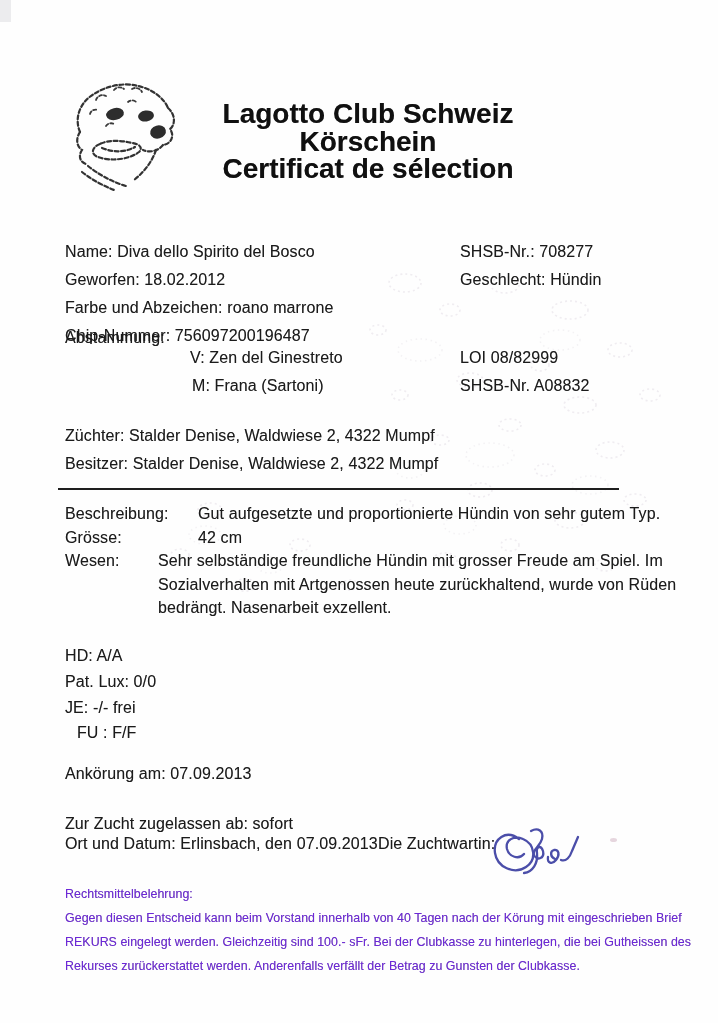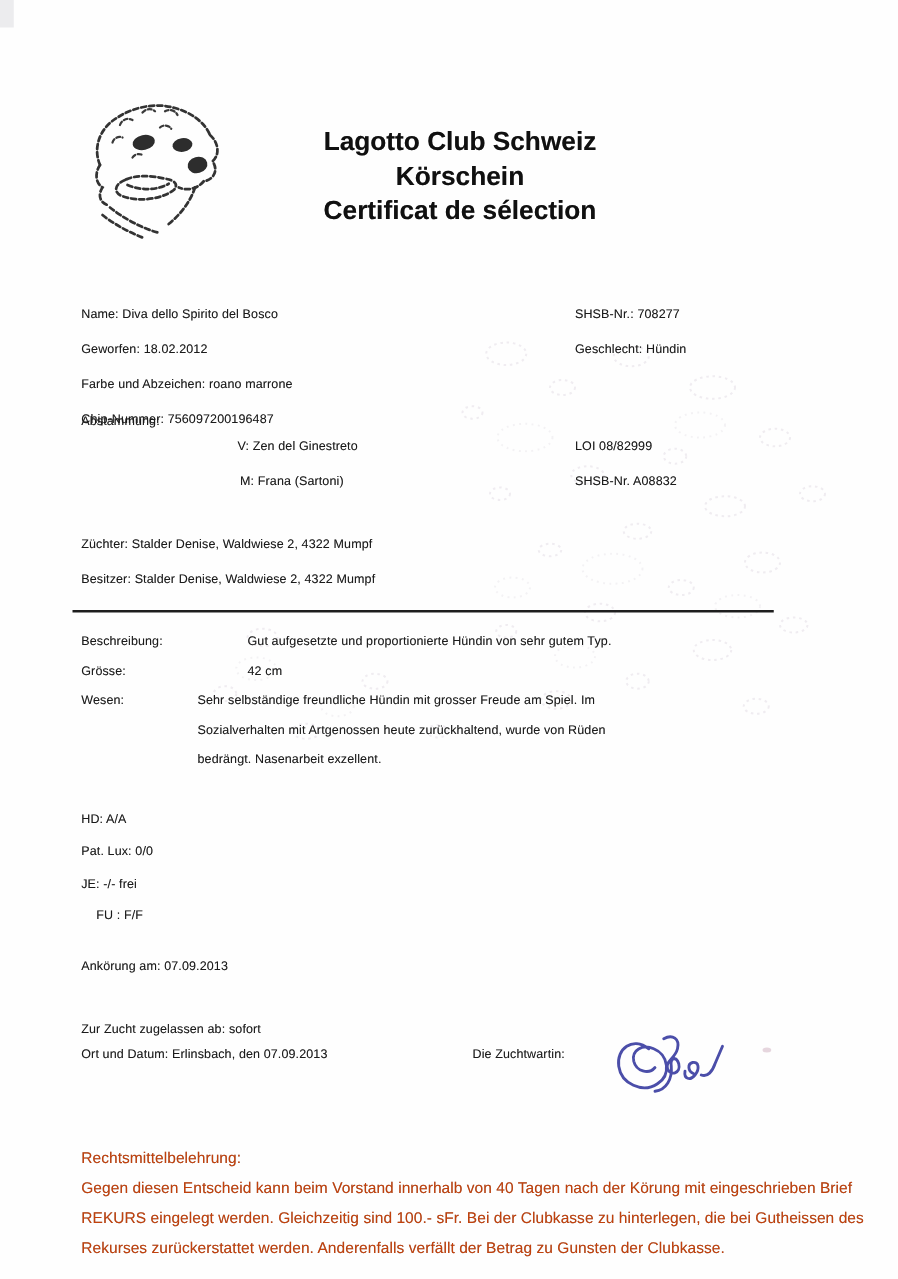--- a/index.html
+++ b/index.html
@@ -1,27 +1,27 @@
 <!DOCTYPE html>
 <html><head>
 <meta charset="utf-8">
 <style>
   html,body{margin:0;padding:0;background:#ffffff;}
   .page{
     position:relative;width:718px;height:1023px;background:#fefefe;
     font-family:"Liberation Sans", sans-serif;color:#1b1b1b;overflow:hidden;
   }
   .t{
-    position:absolute;font-size:10px;line-height:20px;white-space:nowrap;
+    position:absolute;font-size:16px;line-height:20px;white-space:nowrap;
     letter-spacing:.1px;text-shadow:0 0 .4px rgba(0,0,0,.35);
   }
-  .small{font-size:12.4px;line-height:16px;color:#c2410c;letter-spacing:.05px;margin-top:32px;}
+  .small{font-size:12.4px;line-height:16px;color:#6d28d9;letter-spacing:.05px;}
   .hdr{
     position:absolute;left:150px;top:100px;width:436px;text-align:center;
-    font-weight:bold;font-size:21px;line-height:27.5px;color:#101010;
+    font-weight:bold;font-size:28px;line-height:27.5px;color:#101010;
     text-shadow:0 0 .5px rgba(0,0,0,.5);
   }
   .hline{position:absolute;background:#1e1e1e;}
   .corner-smudge{position:absolute;left:0;top:0;width:11px;height:22px;background:#ececee;}
   .pink-speck{position:absolute;left:610px;top:838px;width:7px;height:4px;background:#d9c0cc;border-radius:50%;opacity:.65;}
   svg{position:absolute;}
 </style>
 </head>
 <body>
 

